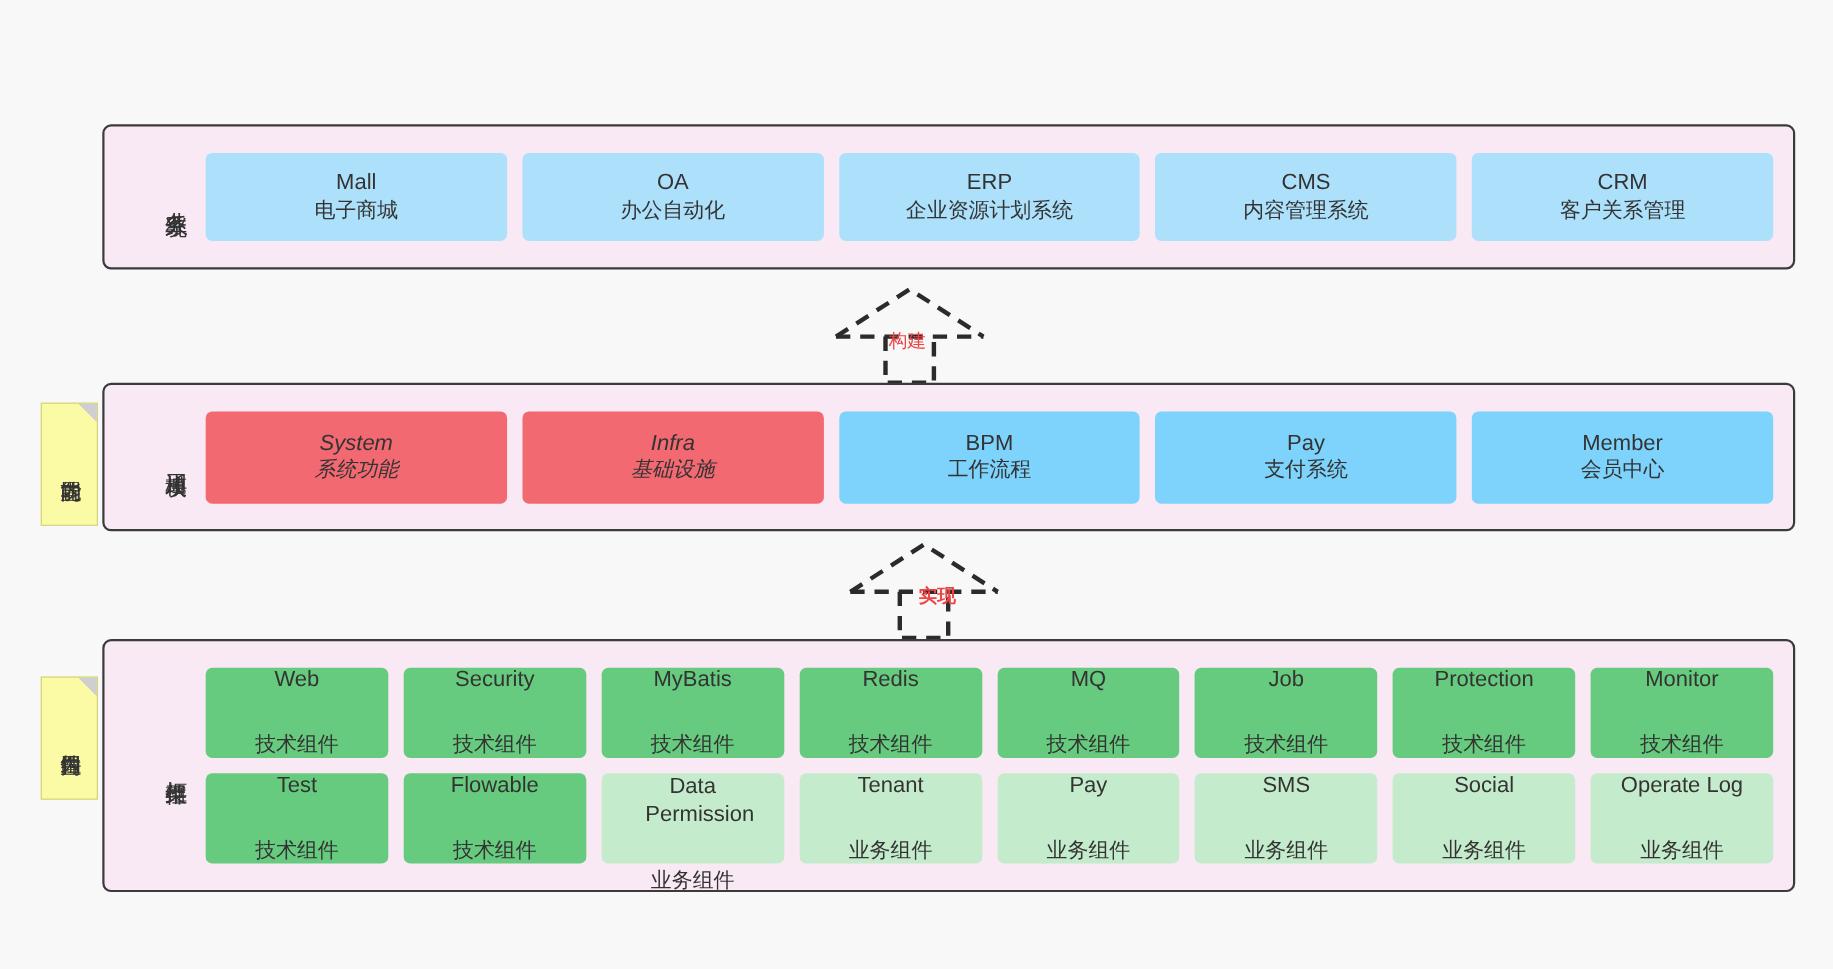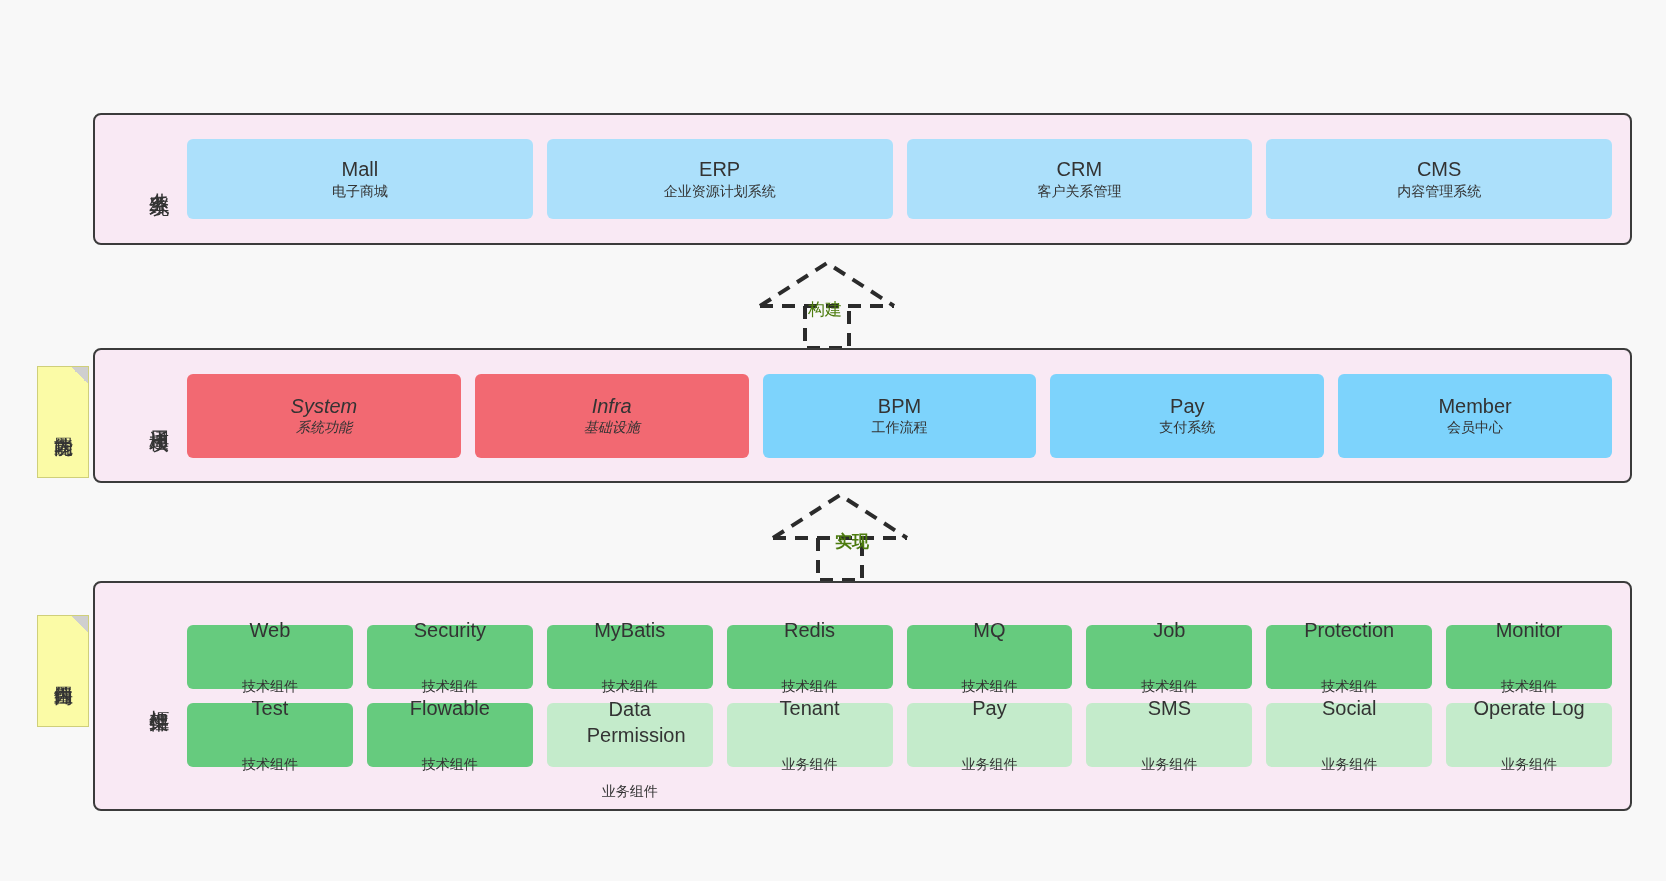--- a/index.html
+++ b/index.html
@@ -63,25 +63,25 @@
     display: flex;
     flex-direction: column;
     align-items: center;
     justify-content: center;
     text-align: center;
     color: #333333;
     line-height: 1.28;
     padding: 4px 6px;
   }
   .card .en { font-size: 20px; }
-  .card .cn { font-size: 14px; }
+  .card .cn { font-size: 19px; }
 
   .h-biz   { height: 80px; }
   .h-mod   { height: 84px; }
-  .h-frame { height: 64px; gap: 35px; }
+  .h-frame { height: 82px; gap: 35px; }
 
   .c-blue      { background: #ace0fb; }
   .c-red       { background: #f26972; font-style: italic; }
   .c-pink      { background: #7dd3fc; }
   .c-green     { background: #66cb7e; }
   .c-lightgreen{ background: #c4ebcb; }
 
   
   .note {
     position: absolute;
@@ -107,51 +107,55 @@
     width: 17px; height: 17px;
     background: linear-gradient(225deg, #cfcfcf 0 50%, transparent 50% 100%);
   }
 
   
   .arrow { position: absolute; }
   .arrow svg { display: block; overflow: visible; }
   .arrow-label {
     position: absolute;
     font-size: 17px;
-    color: #4d7c0f;
+    color: #ef4444;
     background: transparent;
     white-space: nowrap;
   }
 </style>
 </head>
 <body>
 
 <div id="canvas">
 
   <div class="layer" style="left:93px; top:113px; width:1539px; height:132px;">
     <div class="layer-label">
       <span>业务系统</span>
     </div>
     <div class="layer-body">
       <div class="row">
         <div class="card c-blue h-biz">
           <div class="en">Mall</div>
           <div class="cn">电子商城</div>
         </div>
         <div class="card c-blue h-biz">
+          <div class="en">OA</div>
+          <div class="cn">办公自动化</div>
+        </div>
+        <div class="card c-blue h-biz">
           <div class="en">ERP</div>
           <div class="cn">企业资源计划系统</div>
         </div>
         <div class="card c-blue h-biz">
+          <div class="en">CMS</div>
+          <div class="cn">内容管理系统</div>
+        </div>
+        <div class="card c-blue h-biz">
           <div class="en">CRM</div>
           <div class="cn">客户关系管理</div>
-        </div>
-        <div class="card c-blue h-biz">
-          <div class="en">CMS</div>
-          <div class="cn">内容管理系统</div>
         </div>
       </div>
     </div>
   </div>
 
   <div class="arrow" style="left:755px; top:258px; width:180px; height:92px;">
     <svg width="180" height="92" viewBox="0 0 180 92">
       <path d="M 5 48 L 72 5 L 139 48" fill="none" stroke="#2b2b2b" stroke-width="4" stroke-dasharray="13 9" stroke-linecap="butt"></path>
       <path d="M 5 48 L 139 48" fill="none" stroke="#2b2b2b" stroke-width="4" stroke-dasharray="13 9" stroke-linecap="butt"></path>
       <path d="M 50 48 L 50 90 L 94 90 L 94 48" fill="none" stroke="#2b2b2b" stroke-width="4" stroke-dasharray="13 9" stroke-linecap="butt"></path>

